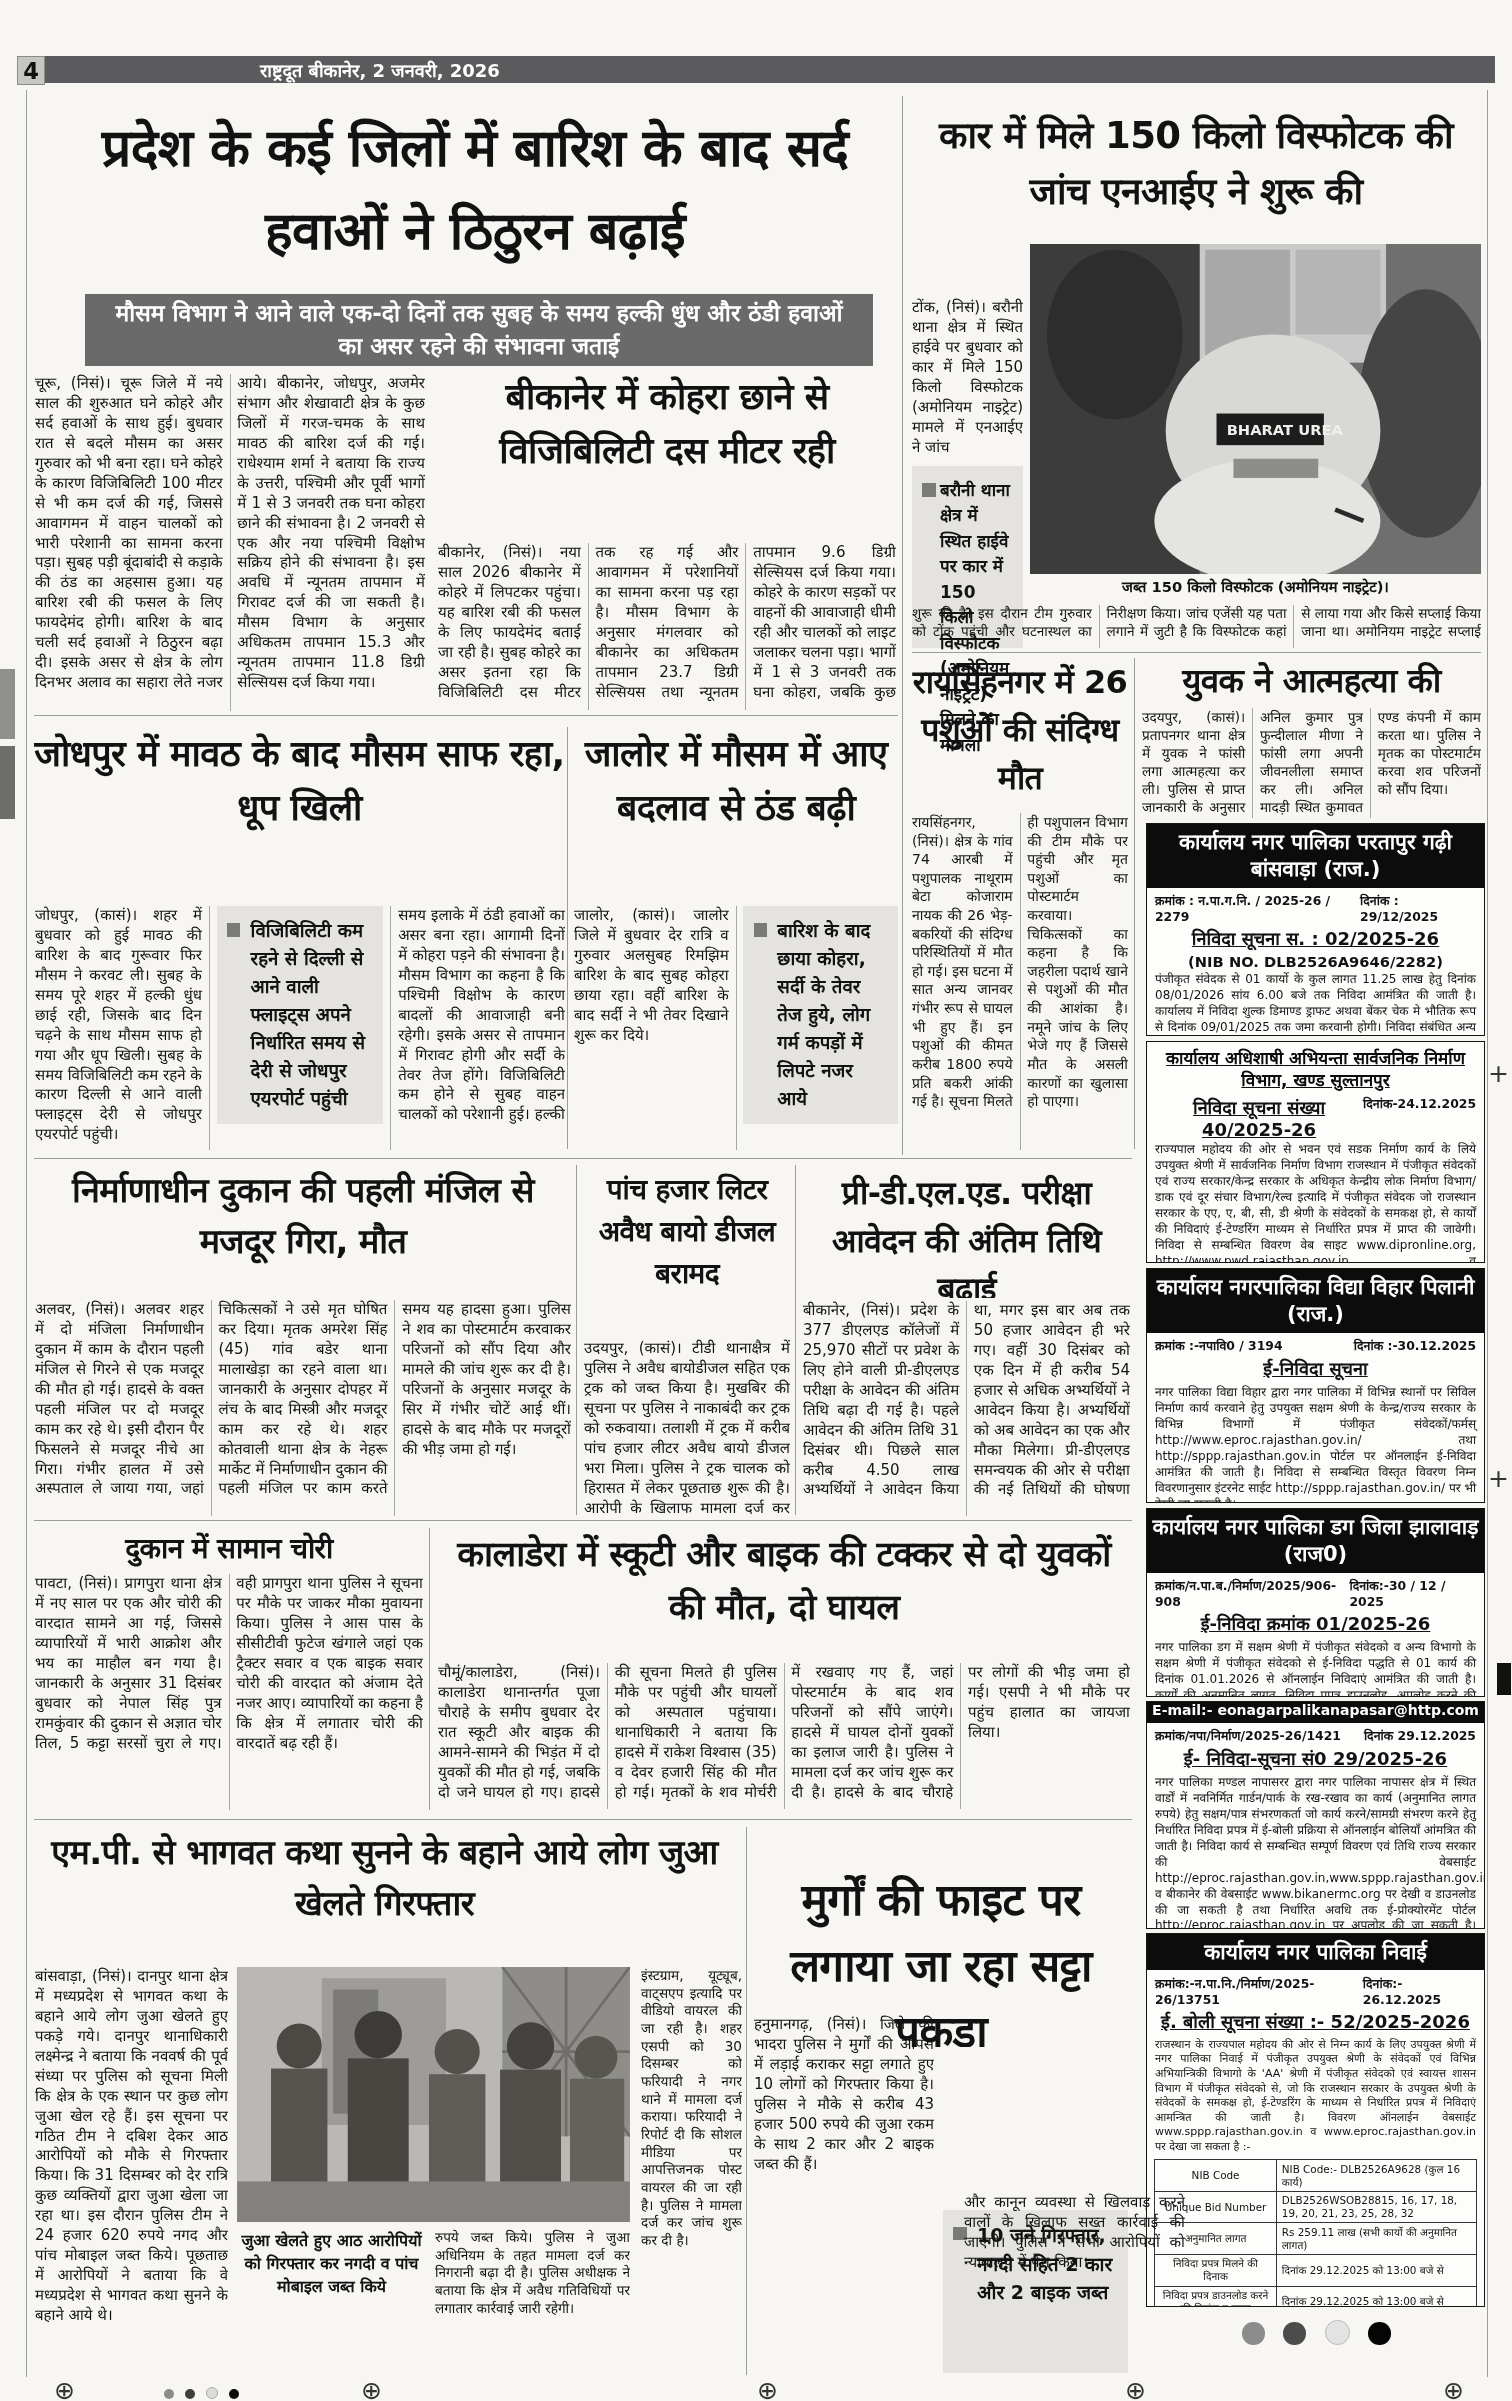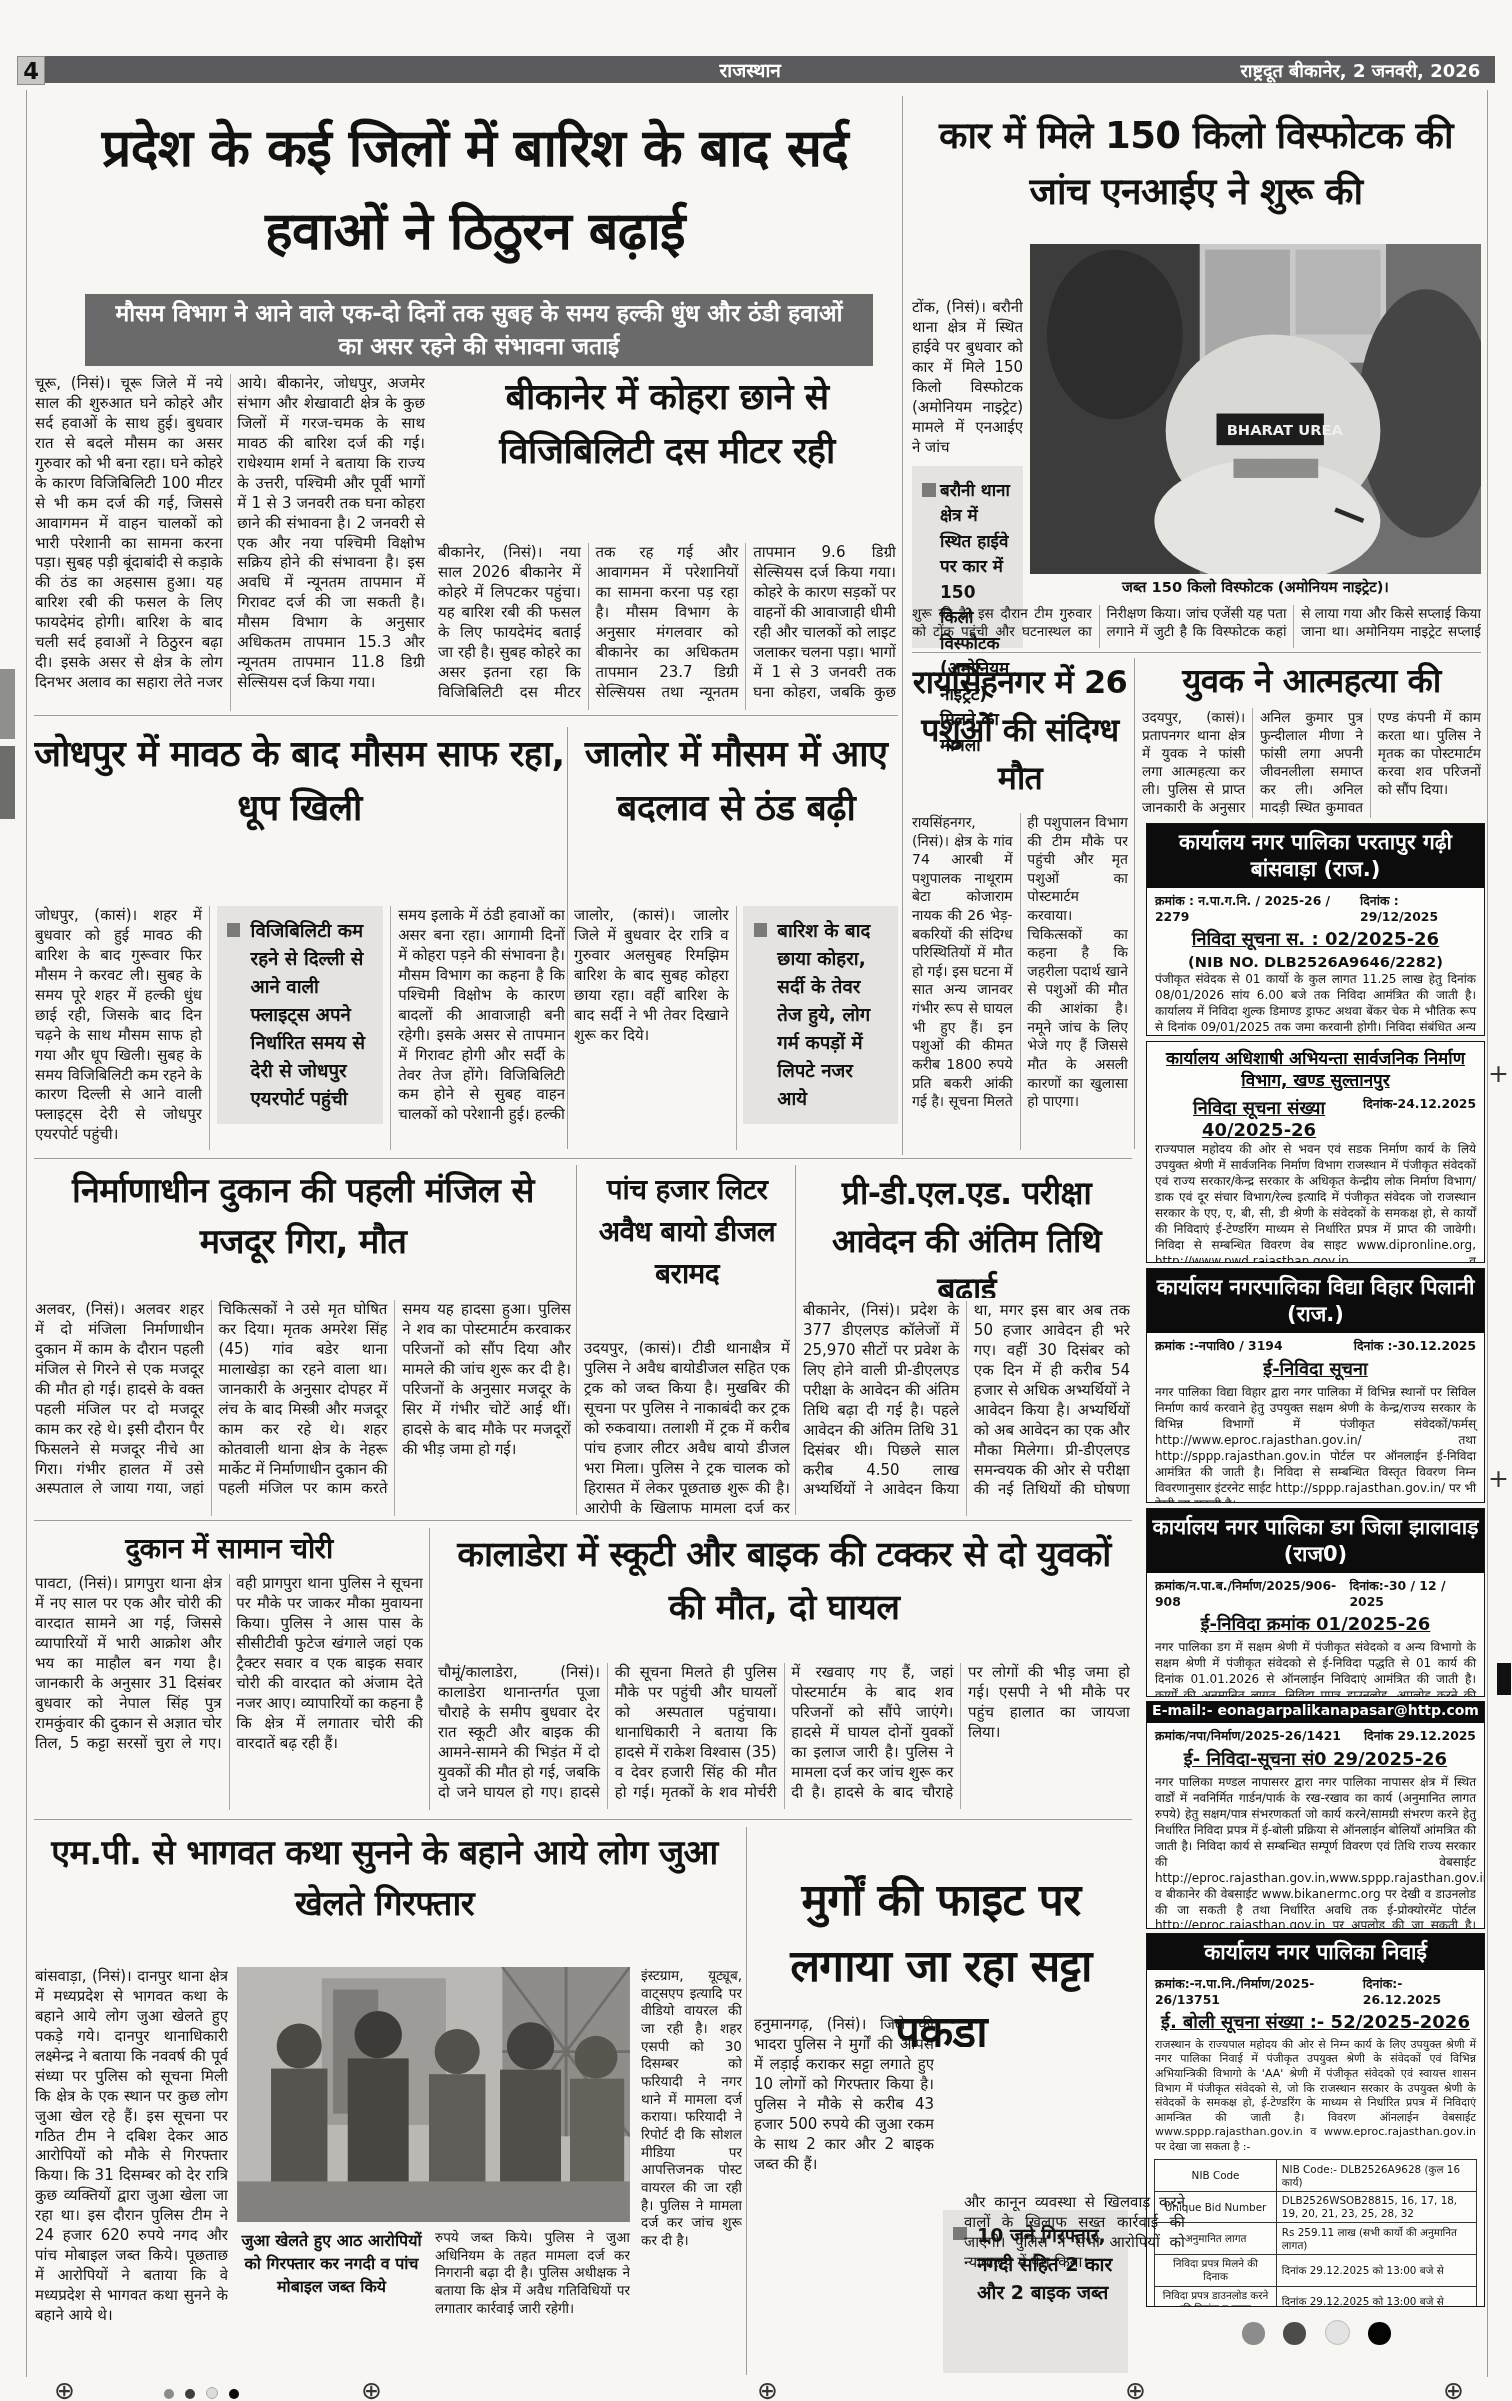--- a/index.html
+++ b/index.html
@@ -53,21 +53,20 @@
   .edgebar{background:#8f8f8c;}
 </style>
 </head>
 <body>
 
 <div class="page">
 
   <div class="abs pageno" style="left:17px;top:56px;width:26px;height:27px;">4</div>
   <div class="abs mastbar" style="left:45px;top:56px;width:1450px;height:27px;">
     <span class="mast-left-sp"></span>
-    <span class="mast-center">राजस्थान</span>
     <span class="mast-right">राष्ट्रदूत बीकानेर, 2 जनवरी, 2026</span>
   </div>
 
   <div class="abs vrule" style="left:26px;top:90px;height:2287px;"></div>
   <div class="abs vrule" style="left:1487px;top:90px;height:2287px;"></div>
 
   <div class="abs hd hd-xl" style="left:62px;top:107px;width:826px;height:182px;">प्रदेश के कई जिलों में बारिश के बाद सर्द हवाओं ने ठिठुरन बढ़ाई</div>
   <div class="abs subbar" style="left:85px;top:294px;width:788px;height:72px;">मौसम विभाग ने आने वाले एक-दो दिनों तक सुबह के समय हल्की धुंध और ठंडी हवाओं का असर रहने की संभावना जताई</div>
   <div class="abs bt c2" style="left:35px;top:374px;width:390px;height:337px;">चूरू, (निसं)। चूरू जिले में नये साल की शुरुआत घने कोहरे और सर्द हवाओं के साथ हुई। बुधवार रात से बदले मौसम का असर गुरुवार को भी बना रहा। घने कोहरे के कारण विजिबिलिटी 100 मीटर से भी कम दर्ज की गई, जिससे आवागमन में वाहन चालकों को भारी परेशानी का सामना करना पड़ा। सुबह पड़ी बूंदाबांदी से कड़ाके की ठंड का अहसास हुआ। यह बारिश रबी की फसल के लिए फायदेमंद होगी। बारिश के बाद चली सर्द हवाओं ने ठिठुरन बढ़ा दी। इसके असर से क्षेत्र के लोग दिनभर अलाव का सहारा लेते नजर आये। बीकानेर, जोधपुर, अजमेर संभाग और शेखावाटी क्षेत्र के कुछ जिलों में गरज-चमक के साथ मावठ की बारिश दर्ज की गई। राधेश्याम शर्मा ने बताया कि राज्य के उत्तरी, पश्चिमी और पूर्वी भागों में 1 से 3 जनवरी तक घना कोहरा छाने की संभावना है। 2 जनवरी से एक और नया पश्चिमी विक्षोभ सक्रिय होने की संभावना है। इस अवधि में न्यूनतम तापमान में गिरावट दर्ज की जा सकती है। मौसम विभाग के अनुसार अधिकतम तापमान 15.3 और न्यूनतम तापमान 11.8 डिग्री सेल्सियस दर्ज किया गया।</div>
   <div class="abs hd hd-lg" style="left:438px;top:370px;width:458px;height:169px;">बीकानेर में कोहरा छाने से विजिबिलिटी दस मीटर रही</div>

